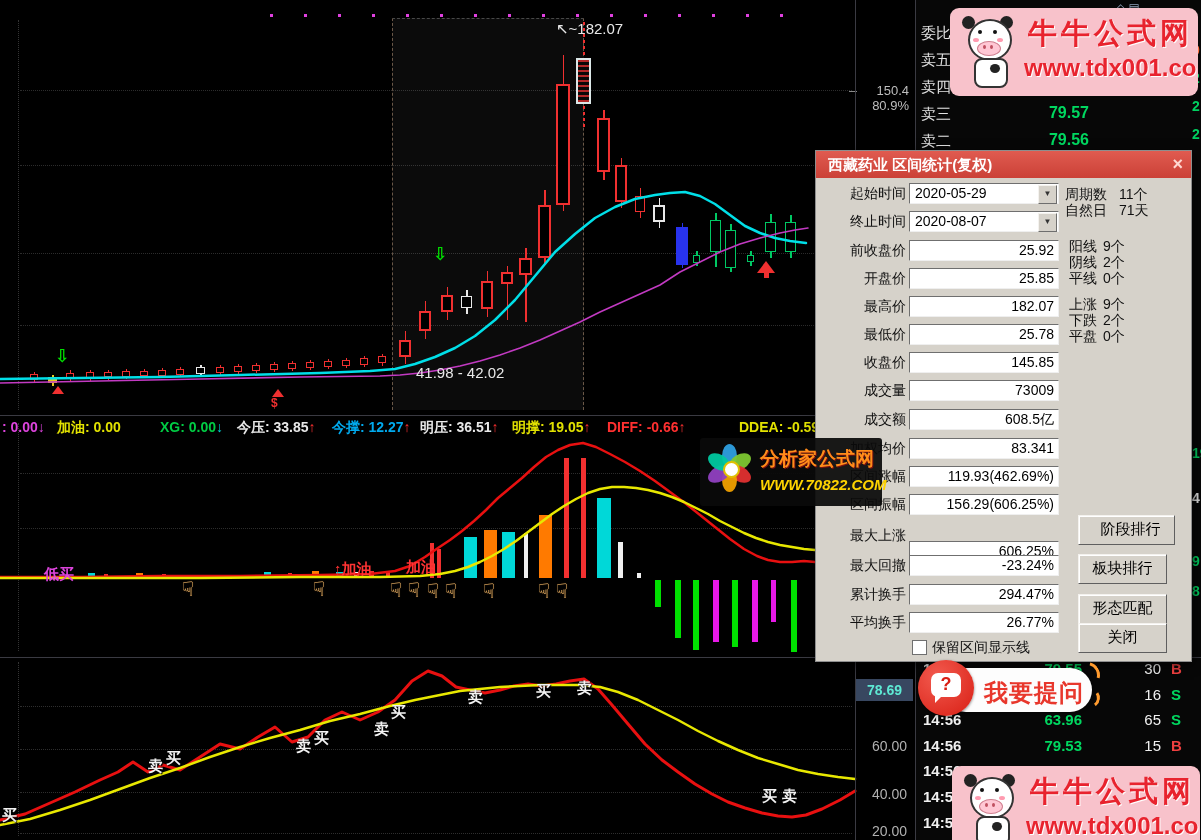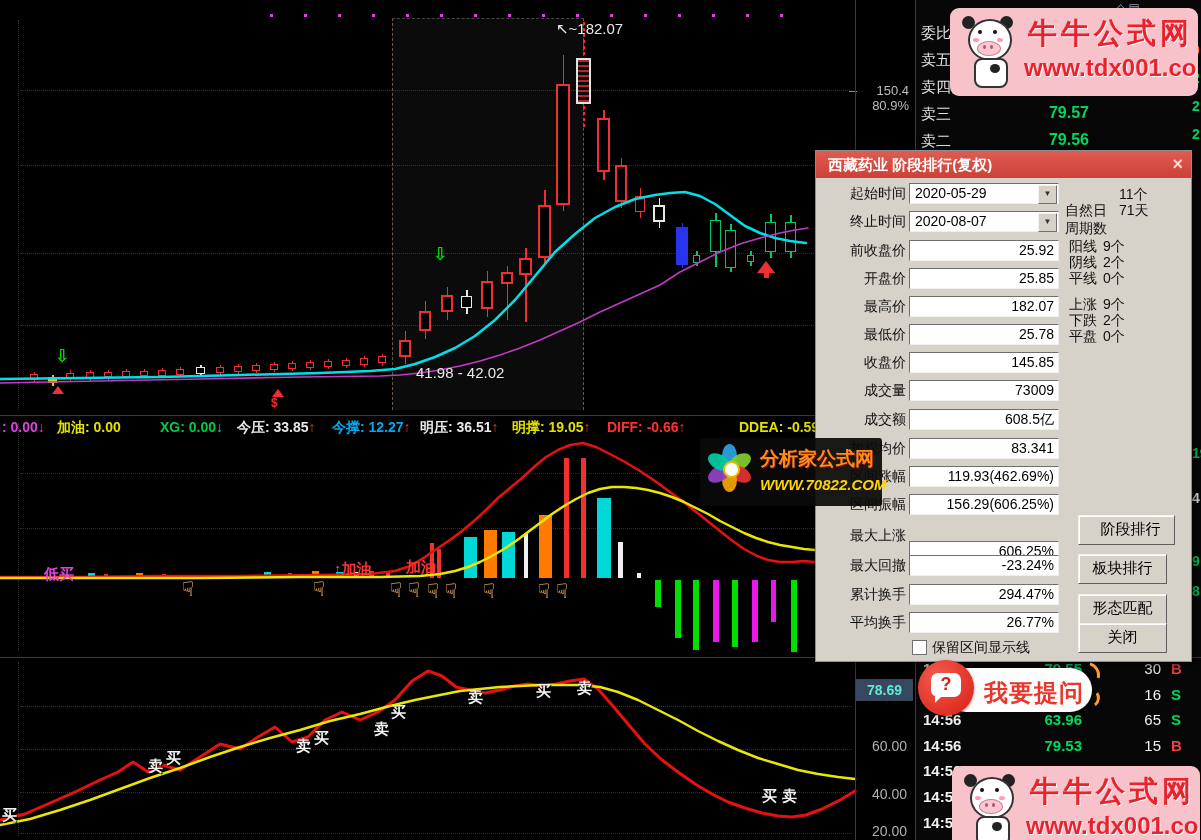--- a/index.html
+++ b/index.html
@@ -320,21 +320,21 @@
     </div>
 
   <div class="abs" style="left:855px;top:0;width:1px;height:840px;background:#3a3a42;"></div>
   <div class="abs" style="left:915px;top:0;width:1px;height:840px;background:#3a3a42;"></div>
   <div class="abs" style="left:0;top:415px;width:915px;height:1px;background:#3a3a42;"></div>
   <div class="abs" style="left:0;top:657px;width:1201px;height:1px;background:#3a3a42;"></div>
 
   <div class="abs" style="left:1116px;top:1px;color:#8fa0b8;font-size:12px;z-index:5;">◇ ▤</div>
 
   <div class="dlg" id="dialog">
-    <div class="dlg-title">西藏药业 阶段排行(复权)</div>
+    <div class="dlg-title">西藏药业 区间统计(复权)</div>
     <div class="dlg-close">×</div>
   <div class="dlg-label" style="position: absolute; top: 34px; left: 0px;">起始时间</div>
       <div class="dlg-field date" style="position: absolute; top: 32px;">2020-05-29<div class="drop-btn" style="position: absolute;">▼</div></div>
       <div class="dlg-label" style="position: absolute; top: 62px; left: 0px;">终止时间</div>
       <div class="dlg-field date" style="position: absolute; top: 60px;">2020-08-07<div class="drop-btn" style="position: absolute;">▼</div></div>
       <div class="dlg-label" style="position: absolute; top: 91px; left: 0px;">前收盘价</div>
       <div class="dlg-field num" style="position: absolute; top: 89px;">25.92</div>
       <div class="dlg-label" style="position: absolute; top: 119px; left: 0px;">开盘价</div>
       <div class="dlg-field num" style="position: absolute; top: 117px;">25.85</div>
       <div class="dlg-label" style="position: absolute; top: 147px; left: 0px;">最高价</div>
@@ -354,21 +354,21 @@
       <div class="dlg-label" style="position: absolute; top: 345px; left: 0px;">区间振幅</div>
       <div class="dlg-field num" style="position: absolute; top: 343px;">156.29(606.25%)</div>
       <div class="dlg-label" style="position: absolute; top: 376px; left: 0px;">最大上涨</div>
       <div class="dlg-field num" style="position: absolute; top: 390px; text-decoration: underline;">606.25%</div>
       <div class="dlg-label" style="position: absolute; top: 406px; left: 0px;">最大回撤</div>
       <div class="dlg-field num" style="position: absolute; top: 404px;">-23.24%</div>
       <div class="dlg-label" style="position: absolute; top: 435px; left: 0px;">累计换手</div>
       <div class="dlg-field num" style="position: absolute; top: 433px;">294.47%</div>
       <div class="dlg-label" style="position: absolute; top: 463px; left: 0px;">平均换手</div>
       <div class="dlg-field num" style="position: absolute; top: 461px;">26.77%</div>
-      <div class="dlg-stat" style="position: absolute; left: 249px; top: 35px; margin-top: 34px;">周期数</div>
+      <div class="dlg-stat" style="position: absolute; left: 249px; top: 35px;">周期数</div>
       <div class="dlg-stat" style="position: absolute; left: 303px; top: 35px;">11个</div>
       <div class="dlg-stat" style="position: absolute; left: 249px; top: 51px;">自然日</div>
       <div class="dlg-stat" style="position: absolute; left: 303px; top: 51px;">71天</div>
       <div class="dlg-stat" style="position: absolute; left: 253px; top: 87px;">阳线</div>
       <div class="dlg-stat" style="position: absolute; left: 287px; top: 87px;">9个</div>
       <div class="dlg-stat" style="position: absolute; left: 253px; top: 103px;">阴线</div>
       <div class="dlg-stat" style="position: absolute; left: 287px; top: 103px;">2个</div>
       <div class="dlg-stat" style="position: absolute; left: 253px; top: 119px;">平线</div>
       <div class="dlg-stat" style="position: absolute; left: 287px; top: 119px;">0个</div>
       <div class="dlg-stat" style="position: absolute; left: 253px; top: 145px;">上涨</div>

